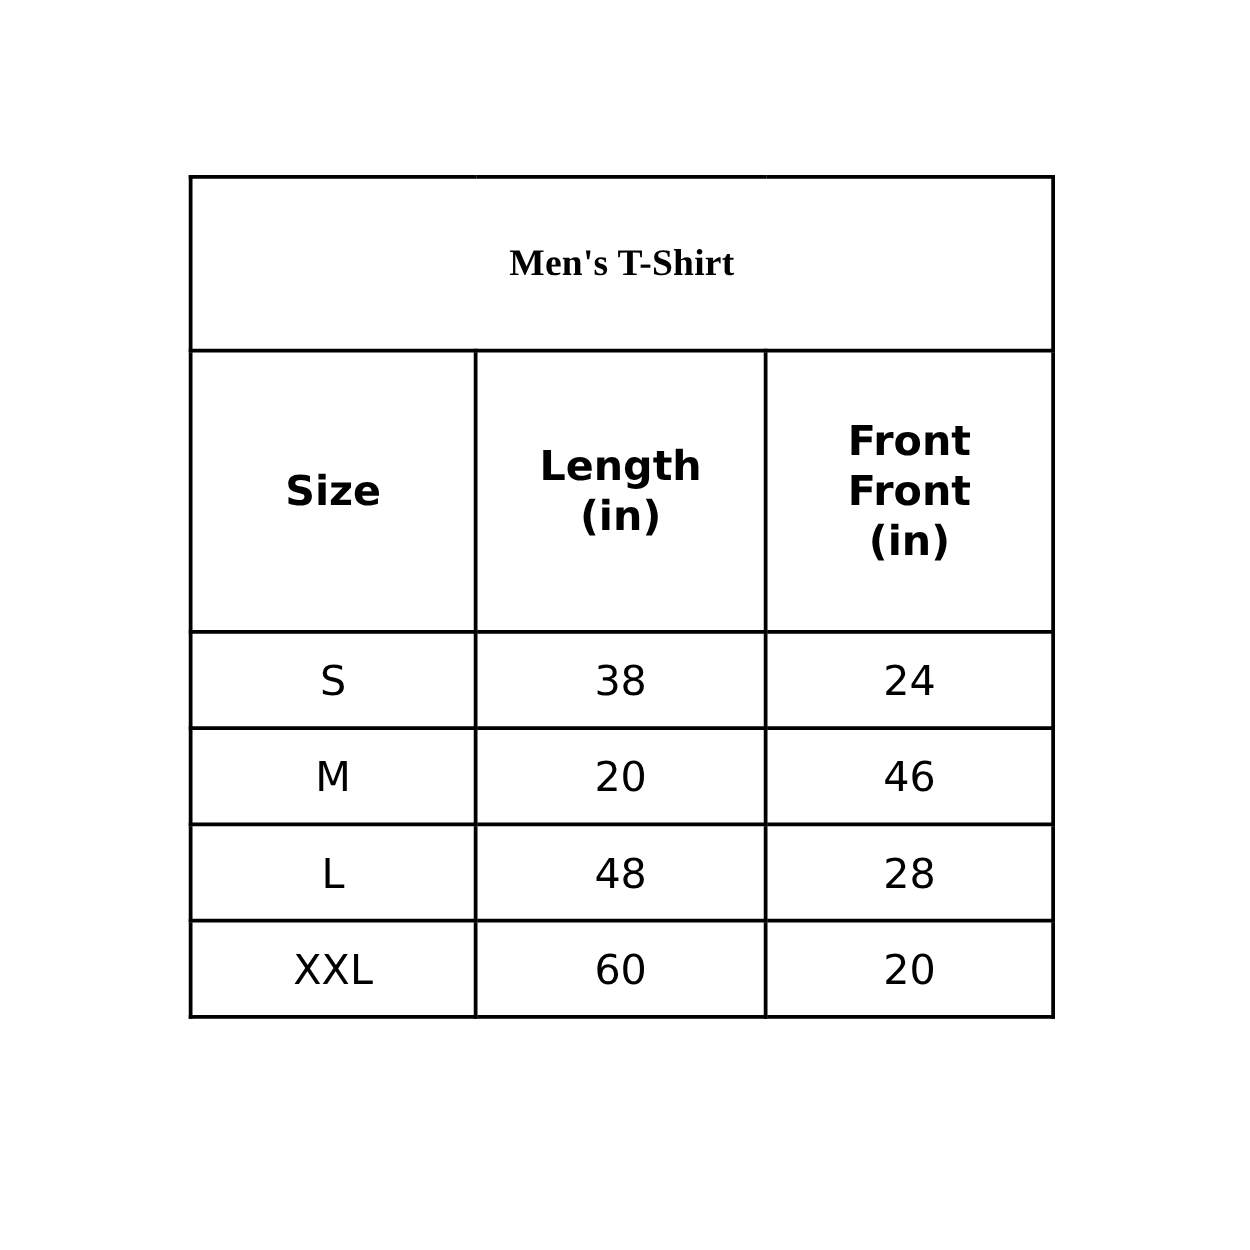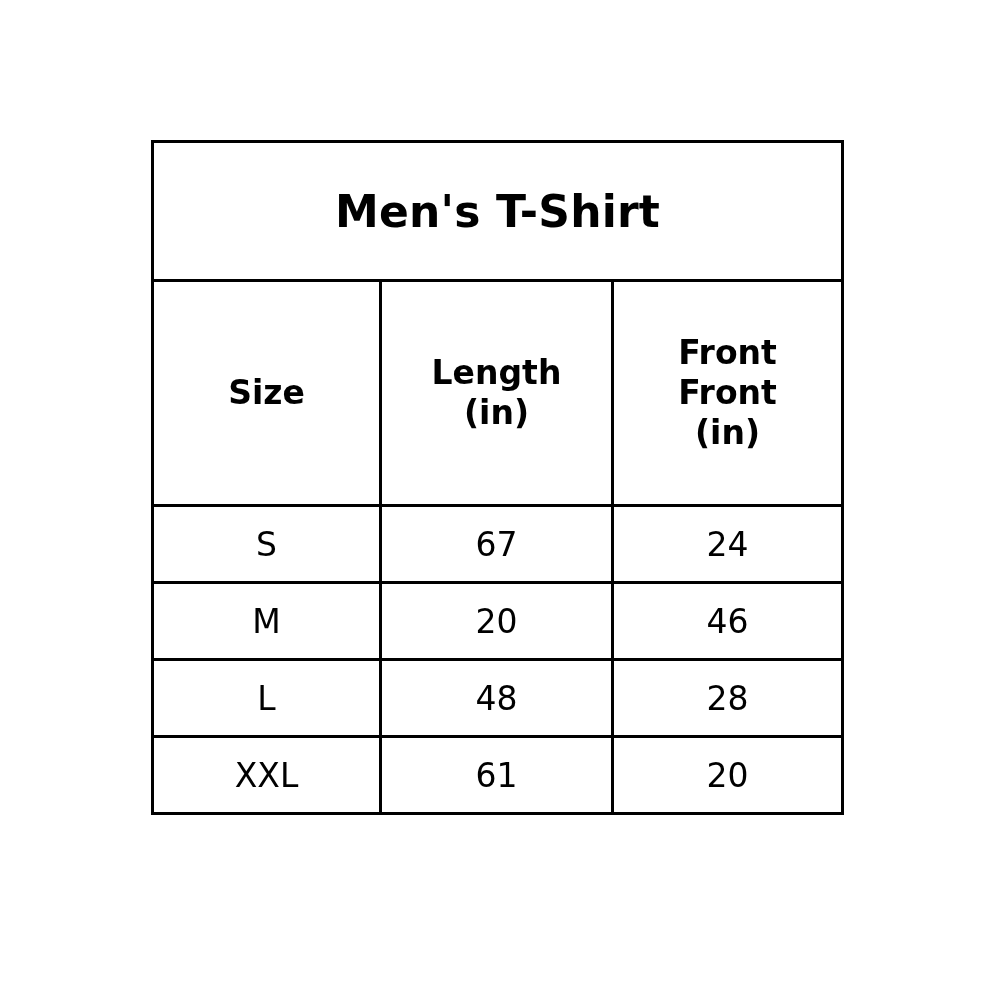--- a/index.html
+++ b/index.html
@@ -32,23 +32,24 @@
     text-align: center;
     vertical-align: middle;
     color: #000000;
   }
   .col-size { width: 228px; }
   .col-chest { width: 232px; }
   .col-front { width: 230px; }
 
   .title-cell {
     height: 134px;
-    font-size: 44px;
+    font-size: 30px;
     font-weight: bold;
     letter-spacing: 0.2px;
+    font-family: Liberation Serif, serif;
   }
   .header-cell {
     height: 214px;
     font-size: 33px;
     font-weight: bold;
     line-height: 1.22;
     padding: 4px 6px;
   }
   .data-cell {
     height: 72px;
@@ -81,34 +82,34 @@
         </td>
         <td class="header-cell">
           <span>Front</span><br>
           <span>Front</span><br>
           <span>(in)</span>
         </td>
       </tr>
 
       <tr>
         <td class="data-cell">S</td>
-        <td class="data-cell">67</td>
+        <td class="data-cell">38</td>
         <td class="data-cell">24</td>
       </tr>
       <tr>
         <td class="data-cell">M</td>
         <td class="data-cell">20</td>
         <td class="data-cell">46</td>
       </tr>
       <tr>
         <td class="data-cell">L</td>
         <td class="data-cell">48</td>
         <td class="data-cell">28</td>
       </tr>
       <tr>
         <td class="data-cell">XXL</td>
-        <td class="data-cell">61</td>
+        <td class="data-cell">60</td>
         <td class="data-cell">20</td>
       </tr>
     </tbody>
   </table>
 
 </div>
 
 </body></html>

